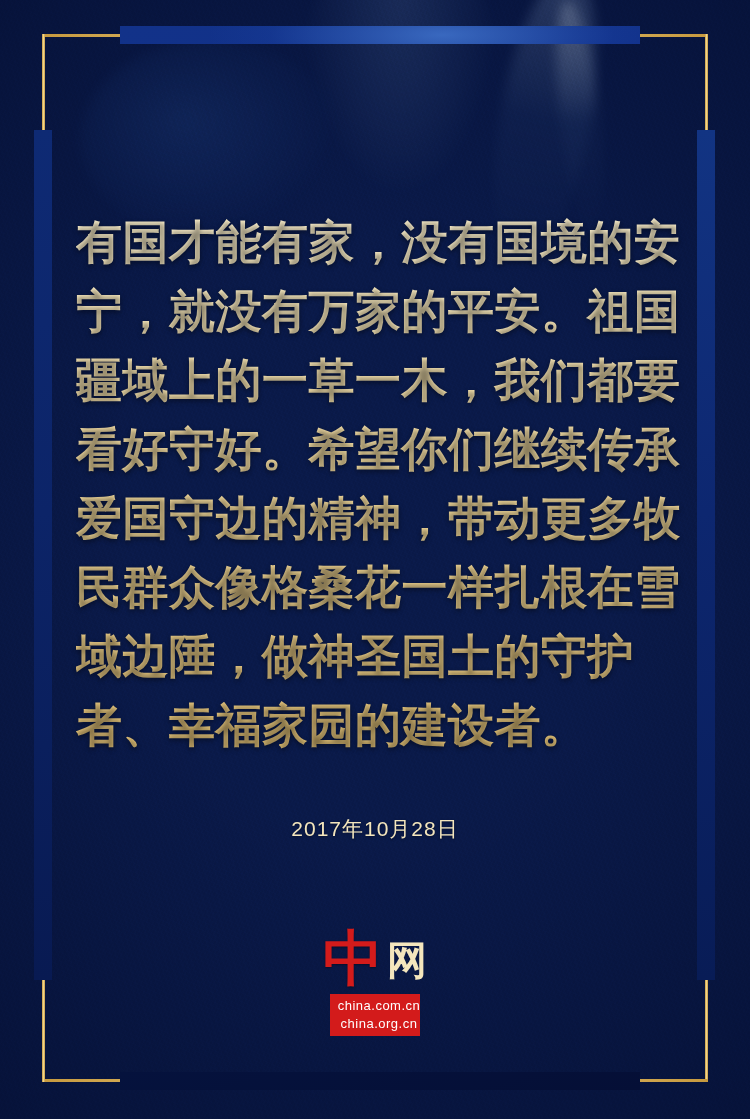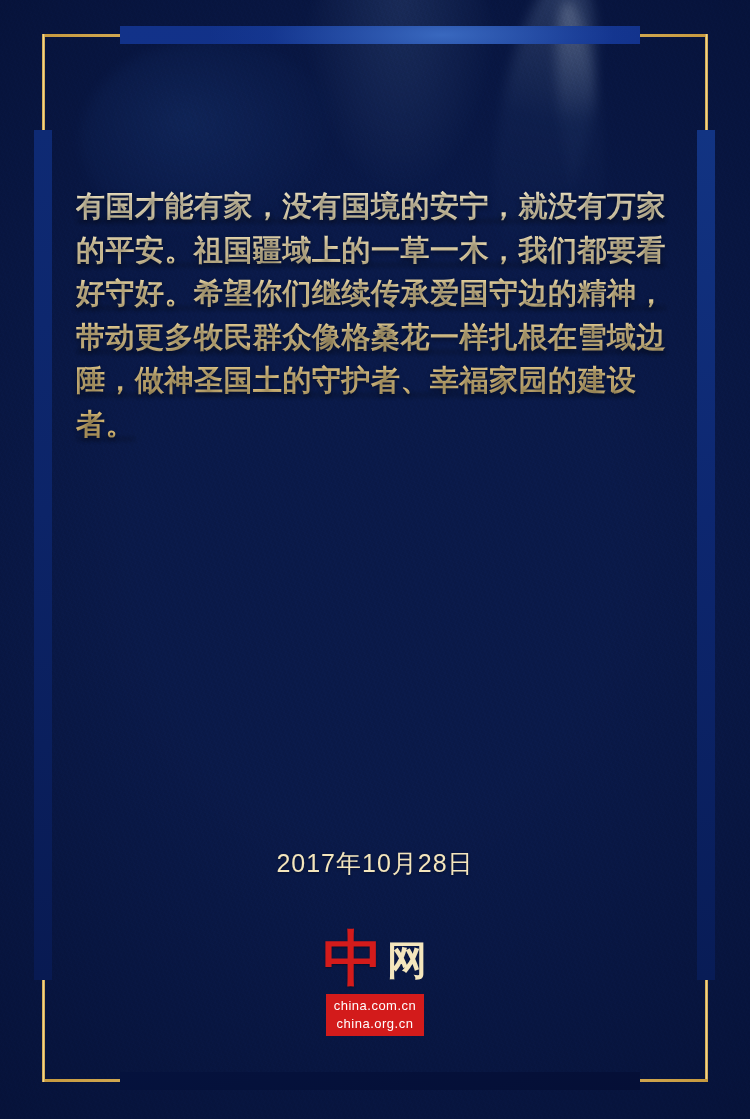--- a/index.html
+++ b/index.html
@@ -86,48 +86,46 @@
     pointer-events: none;
   }
   .mask-top     { left: 120px; top: 26px;  width: 520px;  height: 18px; }
   .mask-bottom  { left: 120px; top: 1072px; width: 520px; height: 18px; }
   .mask-left    { left: 34px;  top: 130px; width: 18px;  height: 850px; }
   .mask-right   { left: 697px; top: 130px; width: 18px;  height: 850px; }
 
   .quote {
     position: absolute;
     left: 76px;
-    top: 185px;
+    top: 208px;
     width: 606px;
     color: #f7e3b0;
-    font-size: 29px;
+    font-size: 46px;
     line-height: 1.50;
     font-weight: bold;
     letter-spacing: 0.5px;
     text-shadow: 0 2px 5px rgba(0,0,0,0.45);
     background: linear-gradient(180deg, #fff4d2 0%, #f6dfa4 45%, #e6c477 100%);
     -webkit-background-clip: text;
     background-clip: text;
-    text-decoration: underline;
     -webkit-text-fill-color: transparent;
   }
 
   .meta {
     position: absolute;
     left: 0;
     right: 0;
     text-align: center;
     color: #f4e6bd;
   }
   .meta-date {
     top: 815px;
-    font-size: 25px;
+    font-size: 21px;
     letter-spacing: 1px;
     text-shadow: 0 1px 3px rgba(0,0,0,0.4);
-    margin-top: 32px;
   }
   .meta-source {
     top: 862px;
     font-size: 23px;
     letter-spacing: 1px;
     text-shadow: 0 1px 3px rgba(0,0,0,0.4);
   }
 
   
   .logo {
@@ -160,21 +158,21 @@
     font-family: "DejaVu Sans", sans-serif;
     margin-bottom: -4px;
   }
   .logo-urls {
     margin-top: 6px;
     display: inline-block;
     background: #d31b1b;
     color: #ffffff;
     font-size: 13px;
     line-height: 1.35;
-    padding: 3px 8px 4px 8px;
+    padding: 3px 0 4px 8px;
     letter-spacing: 0.5px;
     font-family: "Liberation Sans", sans-serif;
   }
   .logo-urls div { white-space: nowrap; }
 </style>
 </head>
 <body>
 
 <div class="poster">
 

